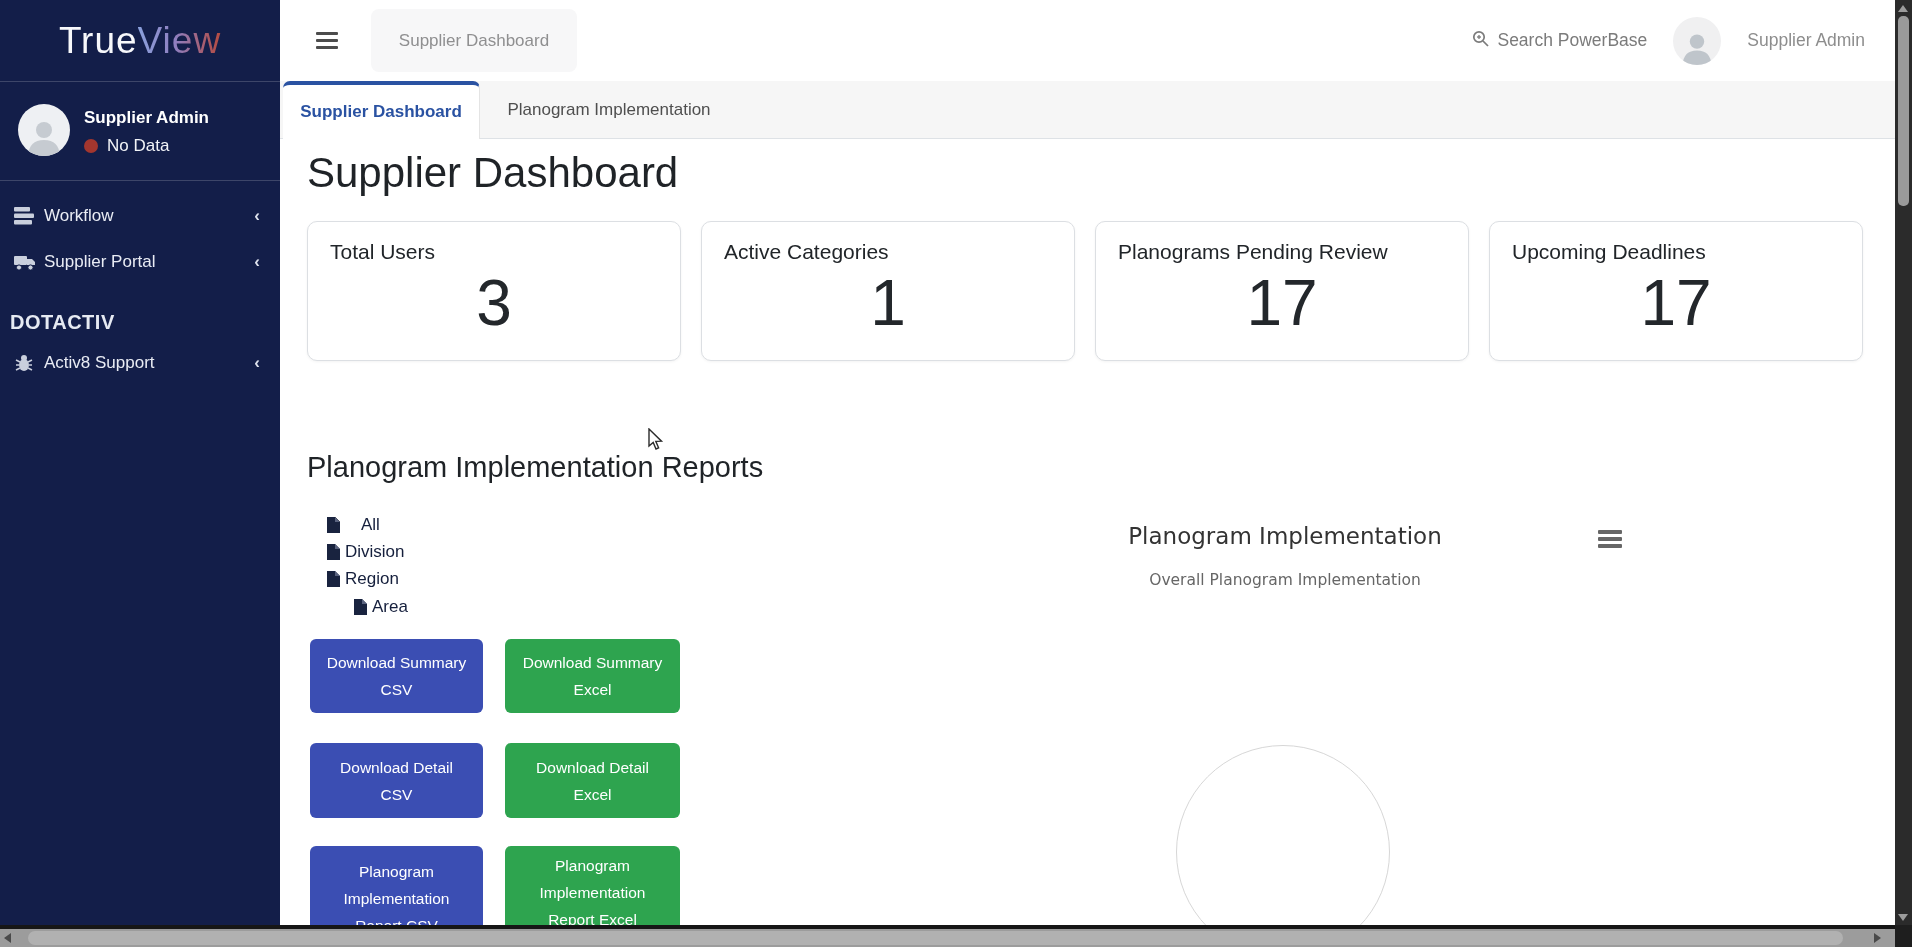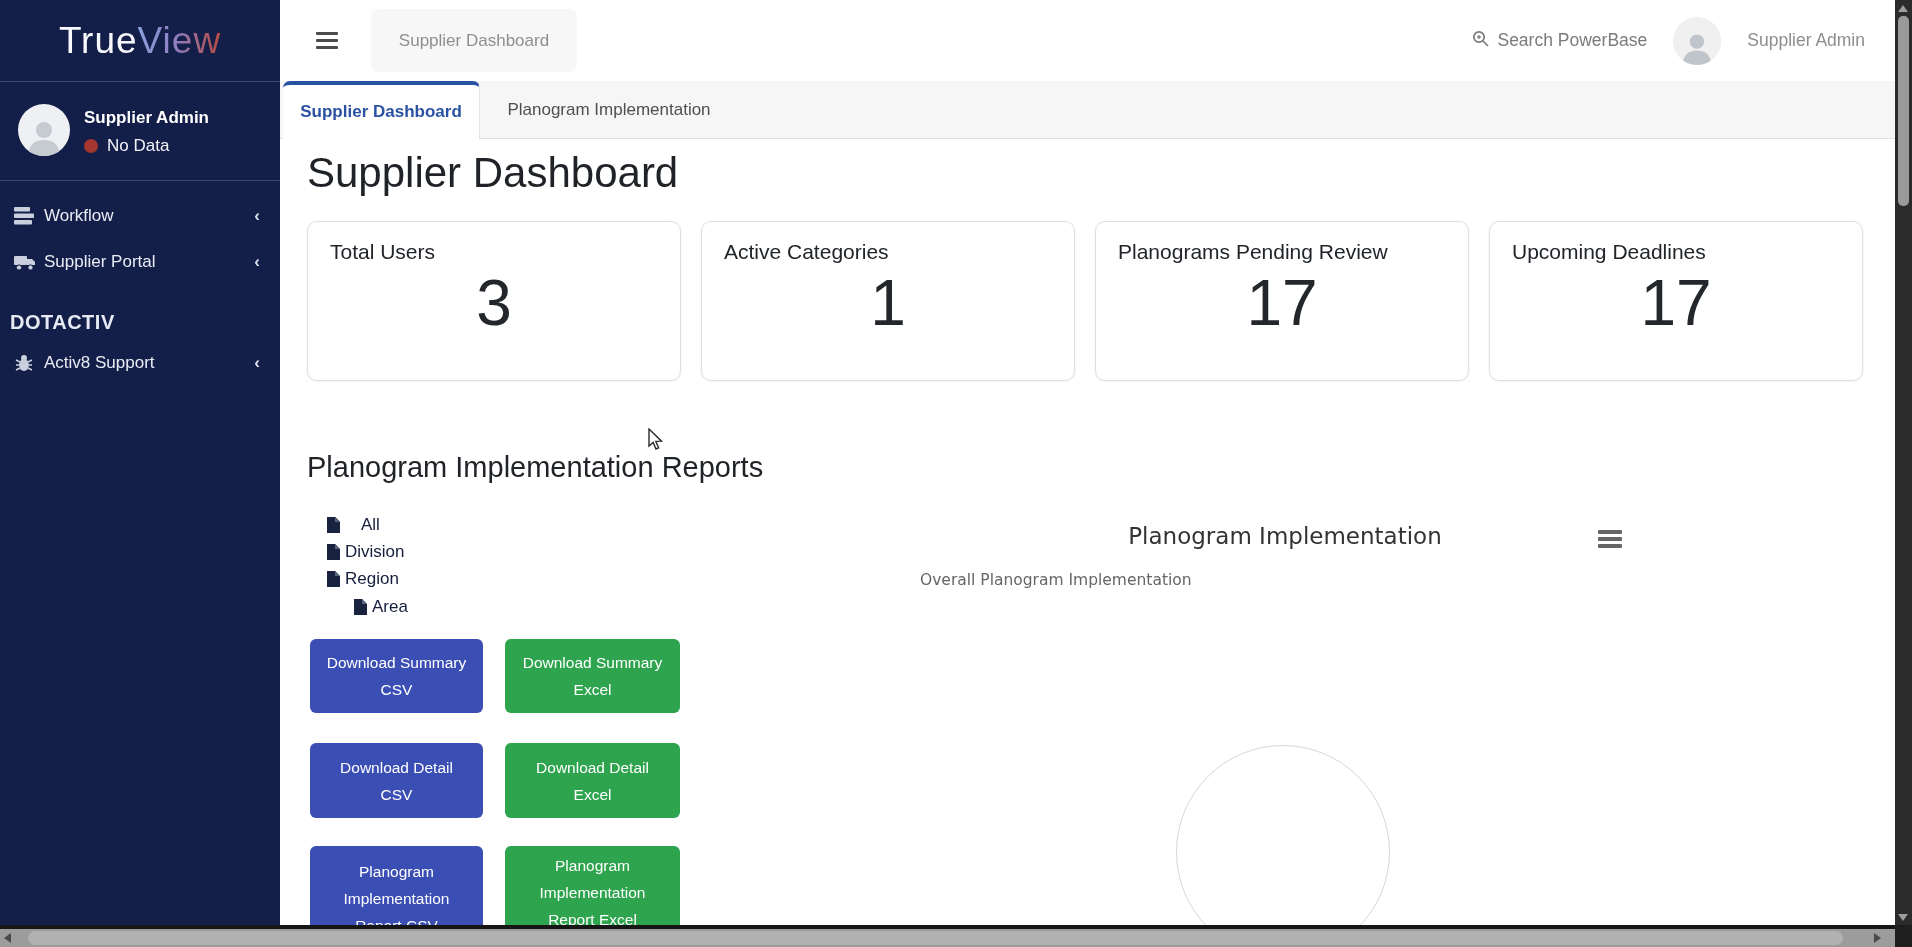--- a/index.html
+++ b/index.html
@@ -35,31 +35,31 @@
 
   
   .tabrow { position:absolute; left:280px; top:81px; width:1615px; height:58px; background:#f6f6f6; border-bottom:1px solid #dee2e6; z-index:2; }
   .tab { position:absolute; top:0; height:58px; display:flex; align-items:center; justify-content:center; font-size:17px; cursor:pointer; }
   .tab-active { left:3px; width:197px; background:#ffffff; color:#2a52a2; font-weight:700; border-top:4px solid #2a52a2; border-right:1px solid #e4e4e4; border-radius:7px 7px 0 0; }
   .tab-idle { left:200px; width:258px; color:#4f4f4f; }
 
   
   .content { position:absolute; left:280px; top:139px; width:1615px; height:808px; background:#ffffff; overflow:hidden; z-index:1; }
   .h1 { position:absolute; left:27px; top:10px; font-size:42px; font-weight:500; color:#1f2327; }
-  .card { position:absolute; top:82px; width:374px; height:160px; background:#fff; border:1px solid #dcdfe3; border-radius:10px; box-shadow:0 1px 3px rgba(0,0,0,0.05); }
+  .card { position:absolute; top:82px; width:374px; height:140px; background:#fff; border:1px solid #dcdfe3; border-radius:10px; box-shadow:0 1px 3px rgba(0,0,0,0.05); }
   .card-label { padding:18px 0 0 22px; font-size:21px; color:#212529; font-weight:500; }
   .card-value { text-align:center; font-size:64px; font-weight:500; color:#23272b; margin-top:2px; }
   .sec-title { position:absolute; left:27px; top:312px; font-size:29px; font-weight:500; color:#1f2327; }
   .report-link { position:absolute; left:47px; height:27px; display:flex; align-items:center; gap:5px; font-size:17px; color:#151f3c; cursor:pointer; }
   .btn { position:absolute; border:none; border-radius:6px; color:#ffffff; font-family:"Liberation Sans",sans-serif; font-size:15.5px; font-weight:500; line-height:27px; display:flex; align-items:center; justify-content:center; text-align:center; padding:6px 14px; cursor:pointer; }
 
   
   .chart-wrap { position:absolute; left:640px; top:370px; width:730px; height:438px; font-family:"DejaVu Sans", sans-serif; }
   .chart-title { text-align:center; font-size:23px; color:#333333; font-weight:500; margin-top:14px; }
-  .chart-sub { text-align:left; font-size:15.5px; color:#666666; margin-top:22px; }
+  .chart-sub { text-align:center; font-size:15.5px; color:#666666; margin-top:22px; }
   .chart-menu { position:absolute; right:28px; top:18px; width:24px; cursor:pointer; }
   .chart-menu i { display:block; height:4px; background:#666666; margin:3px 0; border-radius:1px; }
   .pie-circle { position:absolute; left:256px; top:236px; width:214px; height:214px; border:1px solid #d7d7d7; border-radius:50%; background:#fff; }
 
   
   .vscroll { position:absolute; right:0; top:0; width:17px; height:947px; background:#2b2b2b; z-index:10; }
   .vthumb { position:absolute; left:3px; top:16px; width:11px; height:190px; background:#9a9a9a; border-radius:5px; }
   .arr-up { position:absolute; left:3px; top:5px; width:0; height:0; border-left:5.5px solid transparent; border-right:5.5px solid transparent; border-bottom:7px solid #9c9c9c; }
   .arr-down { position:absolute; left:3px; bottom:26px; width:0; height:0; border-left:5.5px solid transparent; border-right:5.5px solid transparent; border-top:7px solid #9c9c9c; }
   .hscroll { position:absolute; left:0; top:925px; width:1895px; height:22px; background:#9c9c9c; border-top:4px solid #161616; z-index:10; }

